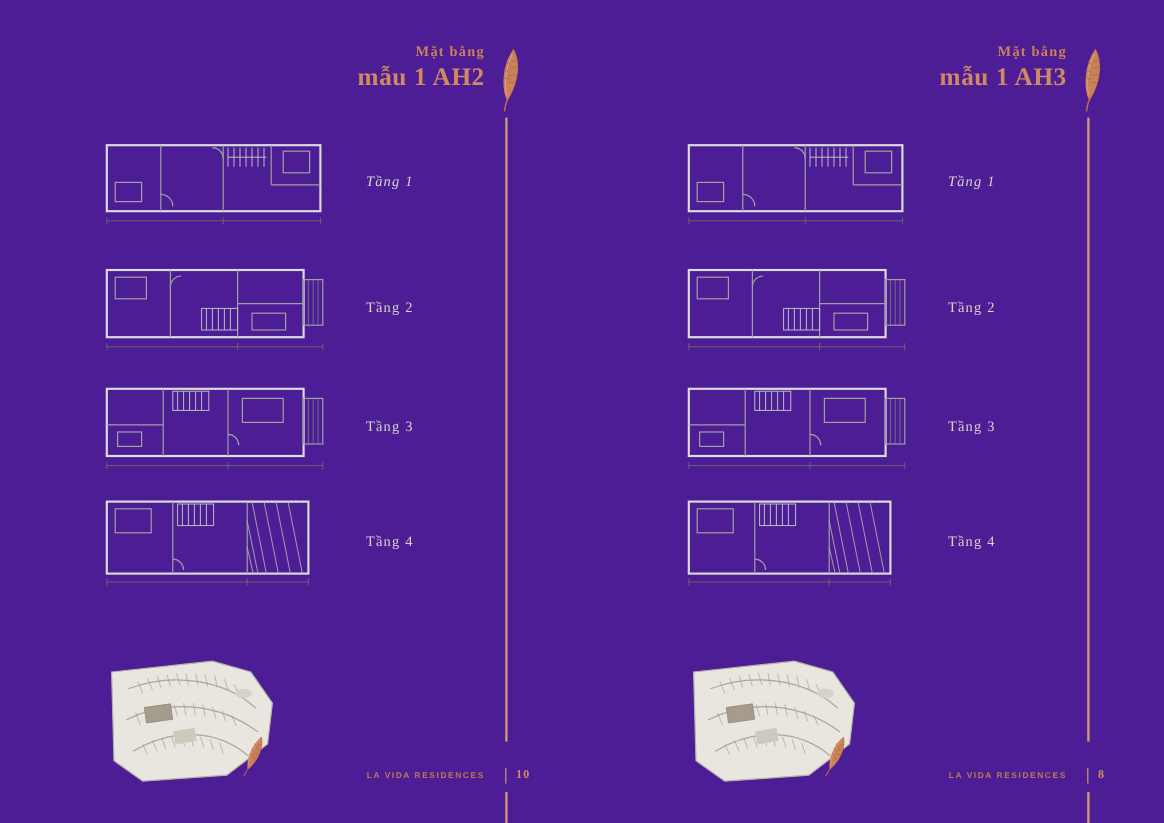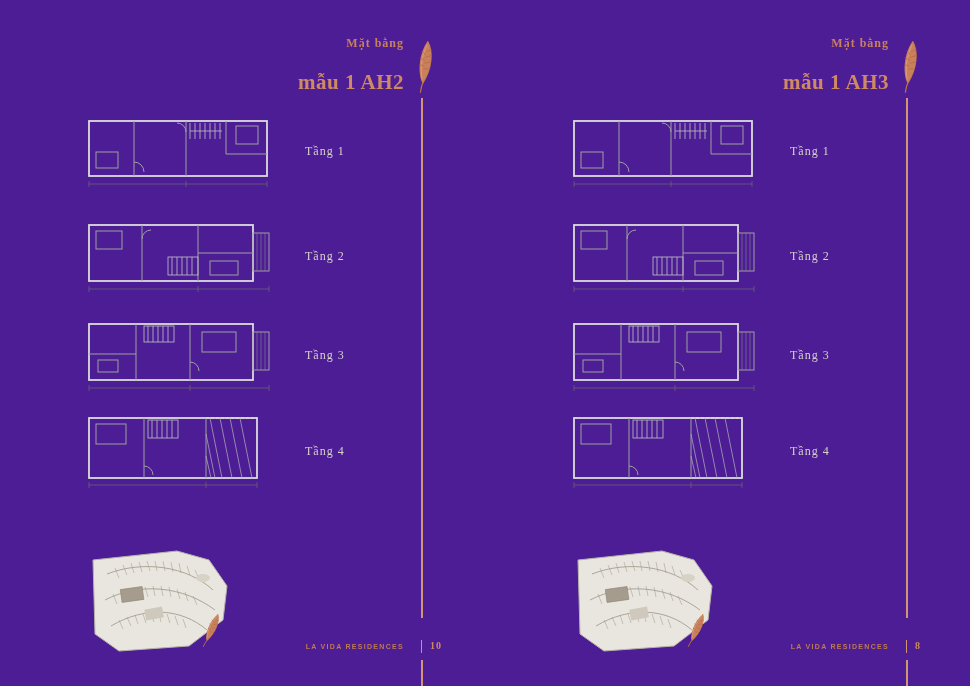--- a/index.html
+++ b/index.html
@@ -12,31 +12,31 @@
   .page.left{left:0;}
 
   
   .title-block{position:absolute;top:36px;right:81px;text-align:right;}
   .title-small{
     font-family:"Liberation Serif", serif;font-weight:700;font-size:12px;
     color:#c9815c;letter-spacing:1px;line-height:14px;
   }
   .title-large{
     font-family:"Liberation Serif", serif;font-weight:700;font-size:21px;
-    color:#cf8a63;letter-spacing:.5px;line-height:24px;margin-top:20px;
+    color:#cf8a63;letter-spacing:.5px;line-height:24px;margin-top:2px;
   }
   .feather-top{position:absolute;left:411px;top:40px;width:26px;height:54px;transform:rotate(8deg);}
 
   
   .vdivider{position:absolute;left:421px;top:98px;width:2px;height:520px;background:#cf9574;}
   .vdivider-bottom{position:absolute;left:421px;top:660px;width:2px;height:26px;background:#cf9574;}
 
   
   .floor-row{position:absolute;left:85px;display:flex;align-items:center;gap:26px;}
-  .fr1{top:112px;} .fr2{top:217px;} .fr3{top:316px;} .fr4{top:412px;}
+  .fr1{top:112px;font-style:italic;} .fr2{top:217px;} .fr3{top:316px;} .fr4{top:412px;}
   .plan{width:194px;height:78px;display:block;}
   .floor-label{
     font-family:"Liberation Serif", serif;font-size:12px;color:#d8d2ca;
     letter-spacing:1px;white-space:nowrap;
   }
 
   
   .sitemap{position:absolute;left:85px;top:548px;width:150px;height:106px;}
   .feather-bottom{position:absolute;left:202px;top:612px;width:17px;height:37px;transform:rotate(24deg);}
 

